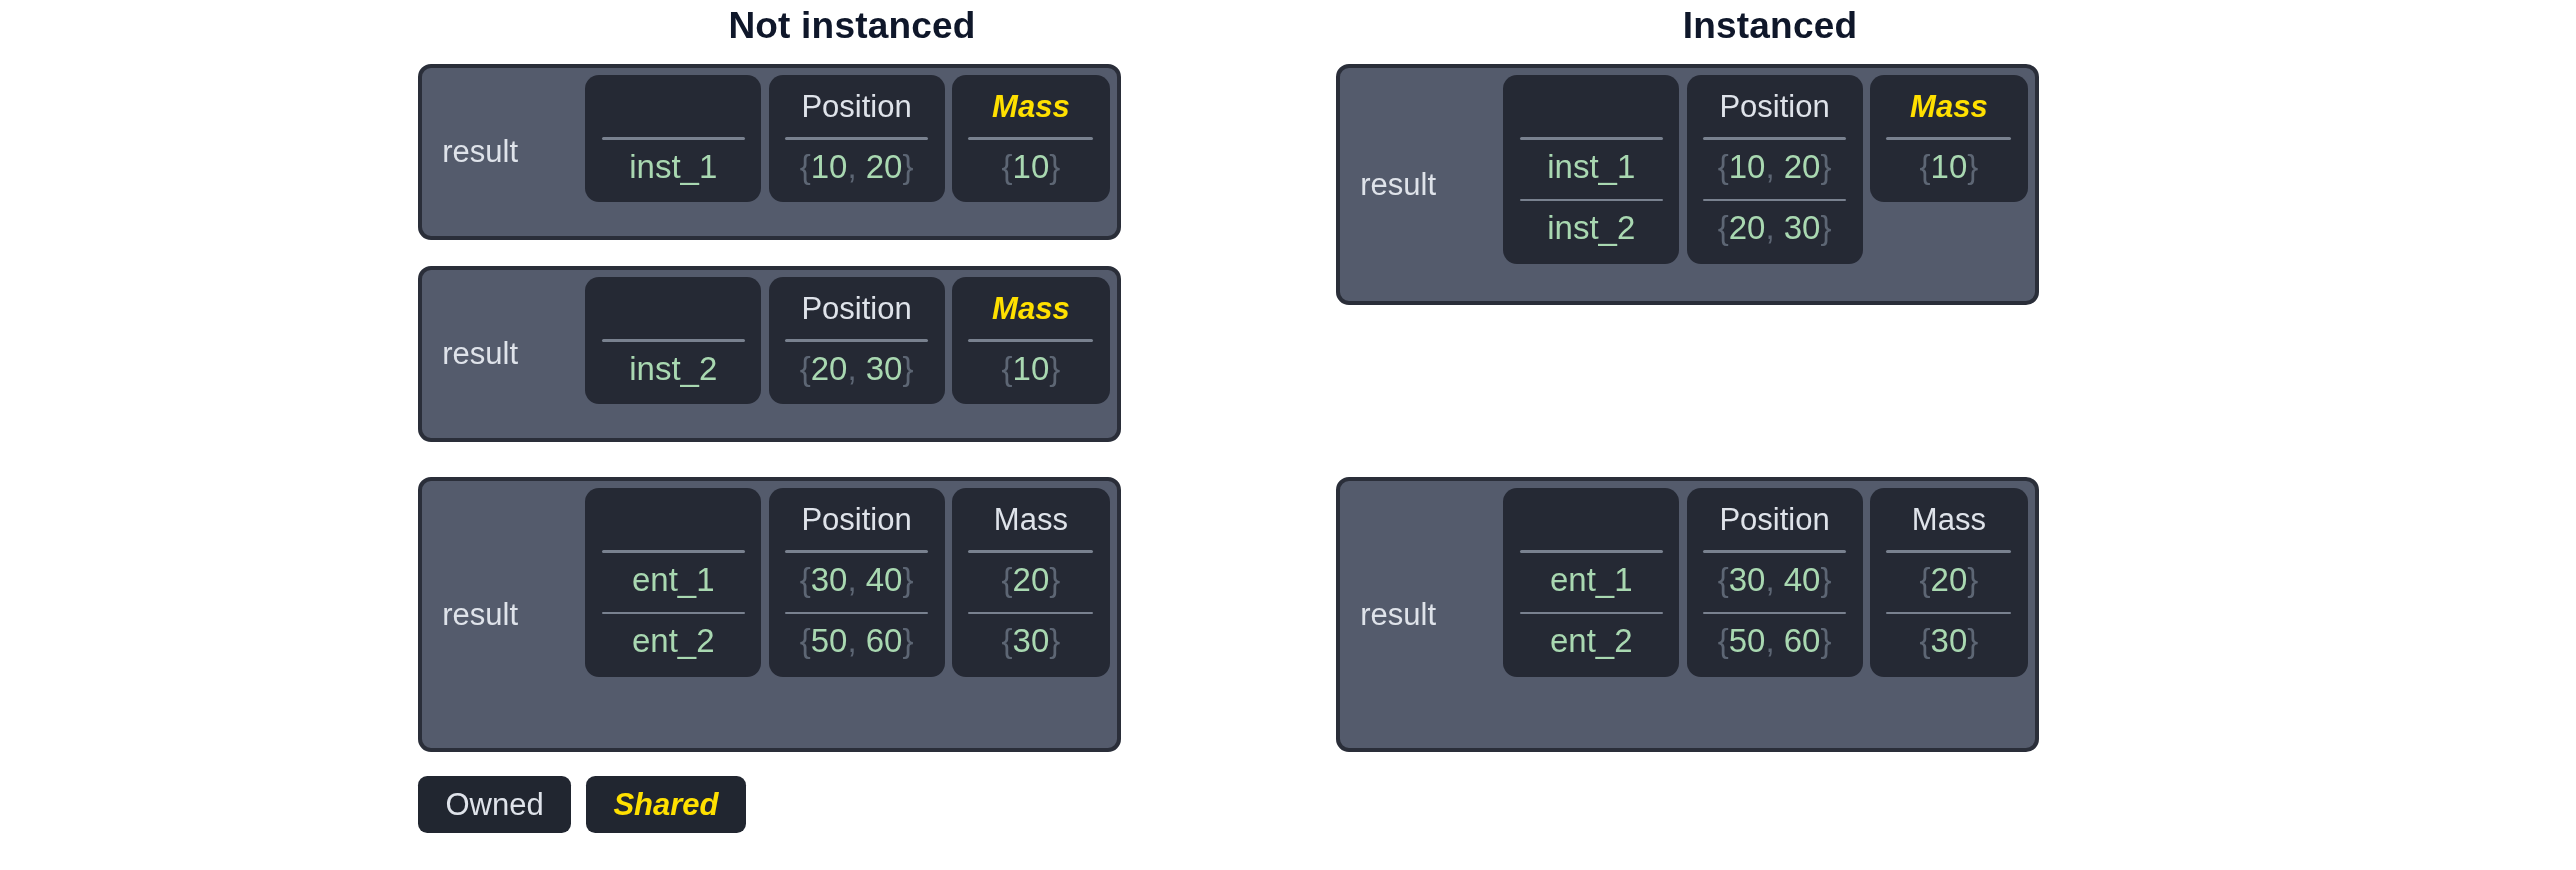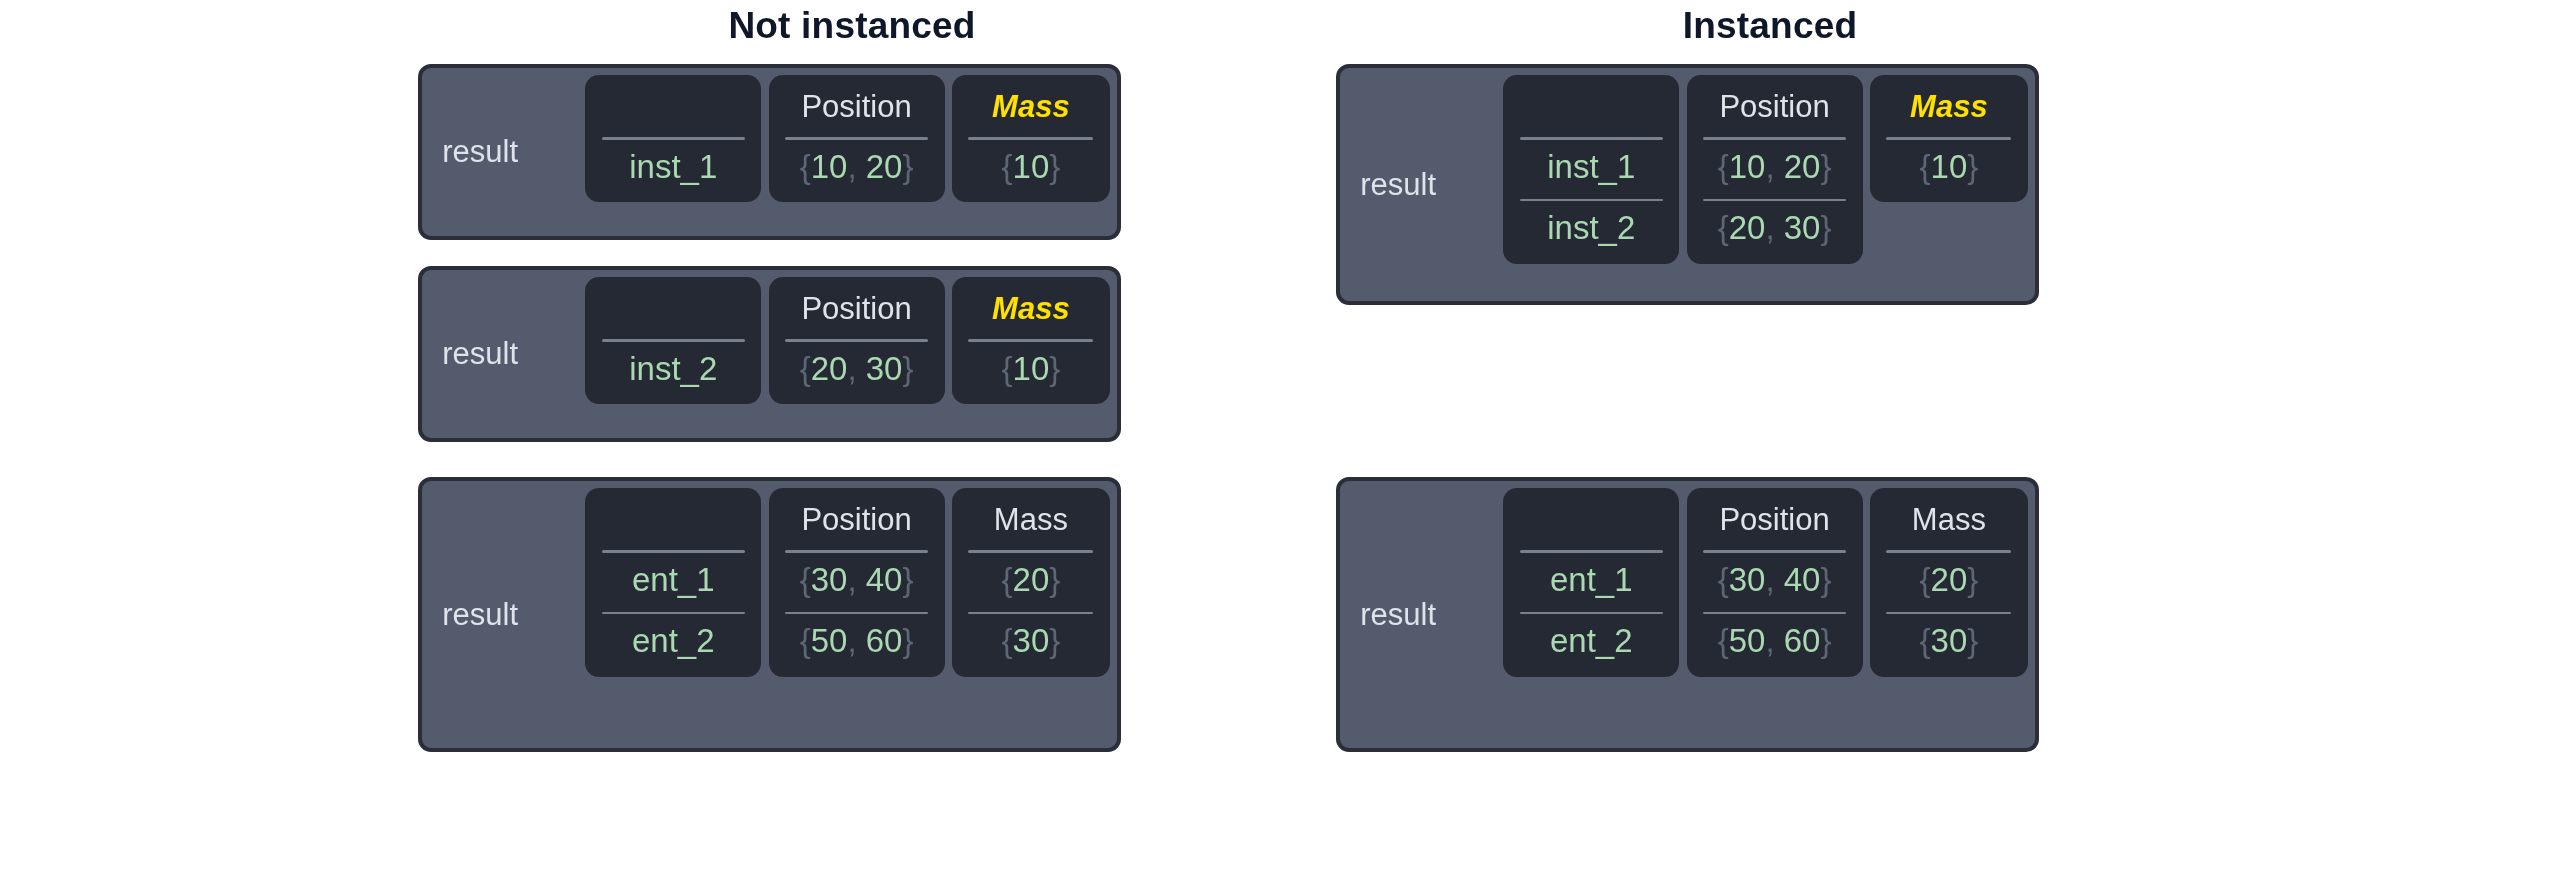--- a/index.html
+++ b/index.html
@@ -272,15 +272,19 @@
               <div class="tcol-rule"></div>
               <div class="tcol-cell"><span class="brace">{</span>20<span class="brace">}</span></div>
               <div class="tcol-rule"></div>
               <div class="tcol-cell"><span class="brace">{</span>30<span class="brace">}</span></div>
             </div>
           </div>
         </div>
       </div>
   </div>
 
+  <div id="legend">
+    <div class="legend-chip">Owned</div>
+    <div class="legend-chip shared">Shared</div>
+  </div>
 
 </div>
 
 
 </body></html>

